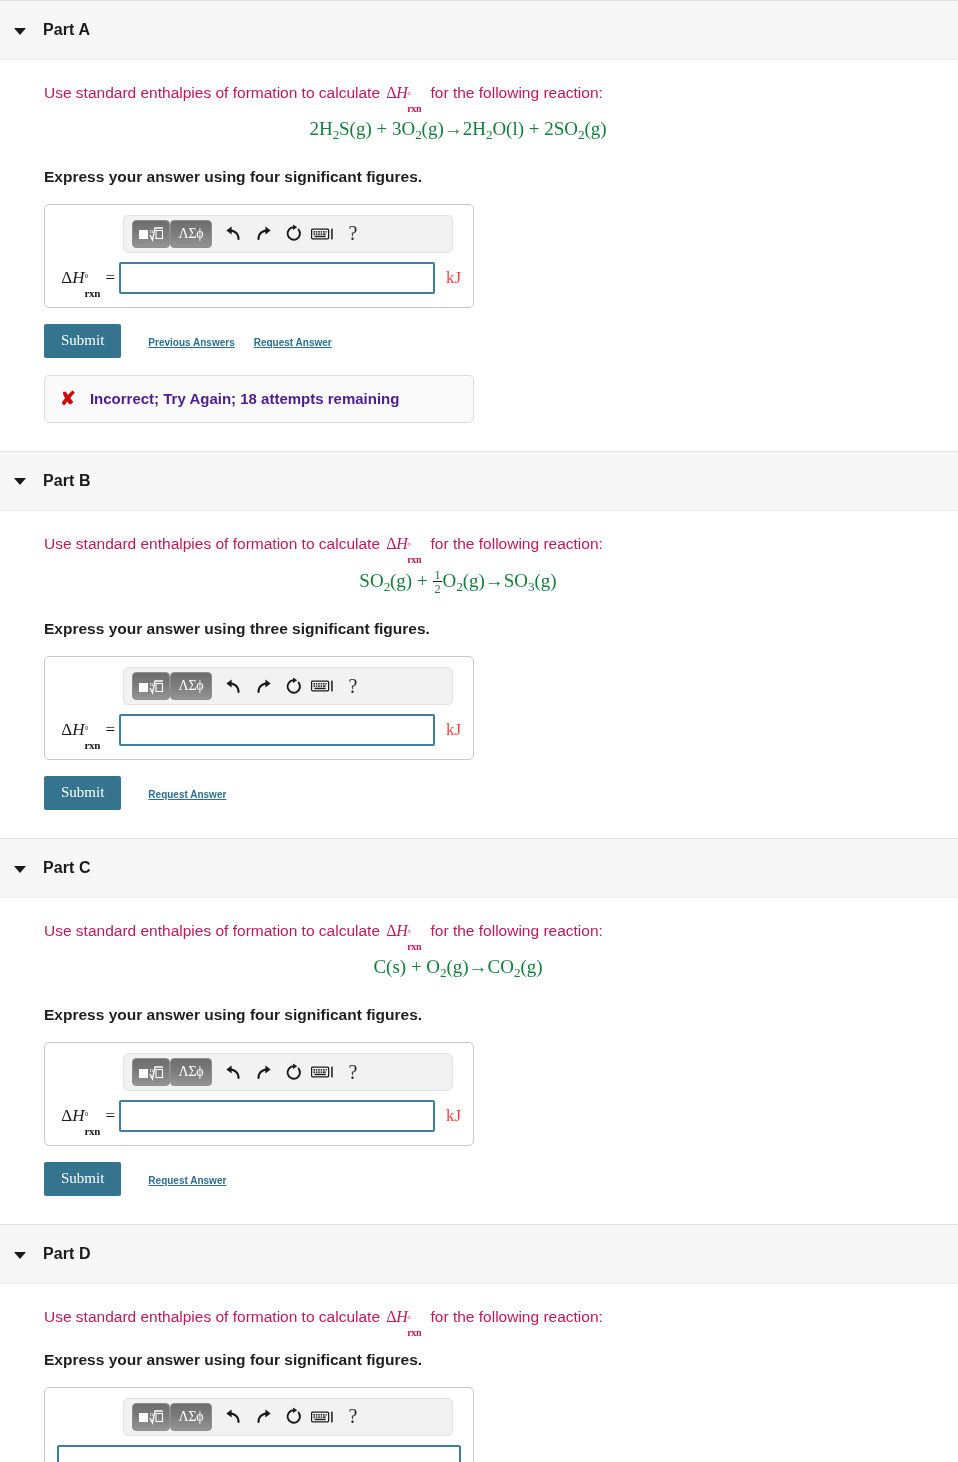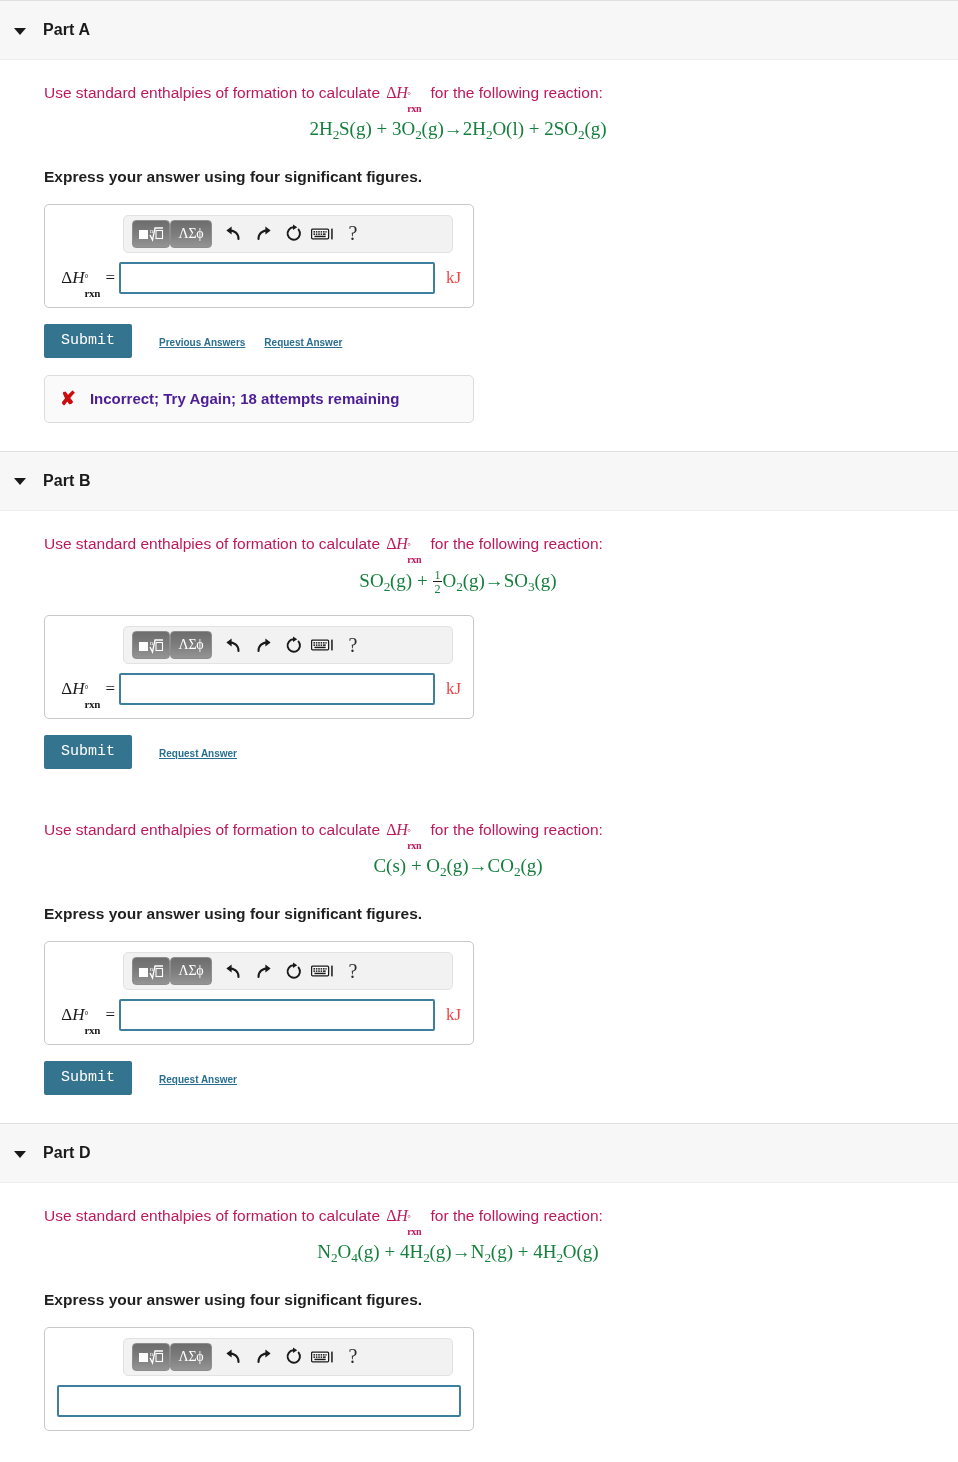--- a/index.html
+++ b/index.html
@@ -216,21 +216,21 @@
   .actions {
     display: flex;
     align-items: center;
     margin-top: 16px;
   }
   .submit-btn {
     background: #35748f;
     color: #ffffff;
     border: none;
     border-radius: 2px;
-    font-family: Liberation Mono, monospace;
+    font-family: Liberation Serif, serif;
     font-size: 15px;
     padding: 9px 17px 10px 17px;
     cursor: pointer;
     line-height: 1;
   }
   .link {
     color: #2a6f91;
     font-size: 10px;
     font-weight: bold;
     text-decoration: underline;
@@ -371,20 +371,21 @@
     <div class="part-body">
 
       <div class="prompt">
         <span>Use standard enthalpies of formation to calculate</span>
         <span class="dhrxn">Δ<span class="mi">H</span><span class="stack"><span class="o">°</span><span class="r">rxn</span></span></span>
         <span>for the following reaction:</span>
       </div>
 
       <div class="equation">SO<span class="sub">2</span>(g) + <span class="frac"><span class="num">1</span><span class="den">2</span></span>O<span class="sub">2</span>(g)→SO<span class="sub">3</span>(g)</div>
 
+      <div class="instruction">Express your answer using three significant figures.</div>
 
       <div class="answer-box">
         <div class="toolbar">
           <div class="tb-btn">
             <svg width="26" height="17" viewBox="0 0 26 17" aria-hidden="true">
               <rect x="1" y="5" width="9" height="9" fill="#ffffff"></rect>
               <text x="12" y="8" font-size="6" fill="#ffffff" font-family="serif">n</text>
               <path d="M12 10 L14.5 15 L17 3 L25 3" stroke="#ffffff" stroke-width="1.3" fill="none"></path>
               <rect x="18" y="5.5" width="6.5" height="8" stroke="#ffffff" stroke-width="1.1" fill="none"></rect>
             </svg>
@@ -444,20 +445,24 @@
       <div class="actions">
         <button class="submit-btn">Submit</button>
         <span class="links-holder"><span class="link">Request Answer</span></span>
       </div>
 
       <div class="part-spacer"></div>
     </div>
   </div>
 
   <div class="part">
+    <div class="part-header">
+      <span class="caret"></span>
+      <span class="part-title">Part C</span>
+    </div>
     <div class="part-body">
 
       <div class="prompt">
         <span>Use standard enthalpies of formation to calculate</span>
         <span class="dhrxn">Δ<span class="mi">H</span><span class="stack"><span class="o">°</span><span class="r">rxn</span></span></span>
         <span>for the following reaction:</span>
       </div>
 
       <div class="equation">C(s) + O<span class="sub">2</span>(g)→CO<span class="sub">2</span>(g)</div>
 
@@ -540,21 +545,20 @@
       <span class="part-title">Part D</span>
     </div>
     <div class="part-body">
 
       <div class="prompt">
         <span>Use standard enthalpies of formation to calculate</span>
         <span class="dhrxn">Δ<span class="mi">H</span><span class="stack"><span class="o">°</span><span class="r">rxn</span></span></span>
         <span>for the following reaction:</span>
       </div>
 
-      <div class="equation">N<span class="sub">2</span>O<span class="sub">4</span>(g) + 4H<span class="sub">2</span>(g)→N<span class="sub">2</span>(g) + 4H<span class="sub">2</span>O(g)</div>
 
       <div class="instruction">Express your answer using four significant figures.</div>
 
       <div class="answer-box">
         <div class="toolbar">
           <div class="tb-btn">
             <svg width="26" height="17" viewBox="0 0 26 17" aria-hidden="true">
               <rect x="1" y="5" width="9" height="9" fill="#ffffff"></rect>
               <text x="12" y="8" font-size="6" fill="#ffffff" font-family="serif">n</text>
               <path d="M12 10 L14.5 15 L17 3 L25 3" stroke="#ffffff" stroke-width="1.3" fill="none"></path>

